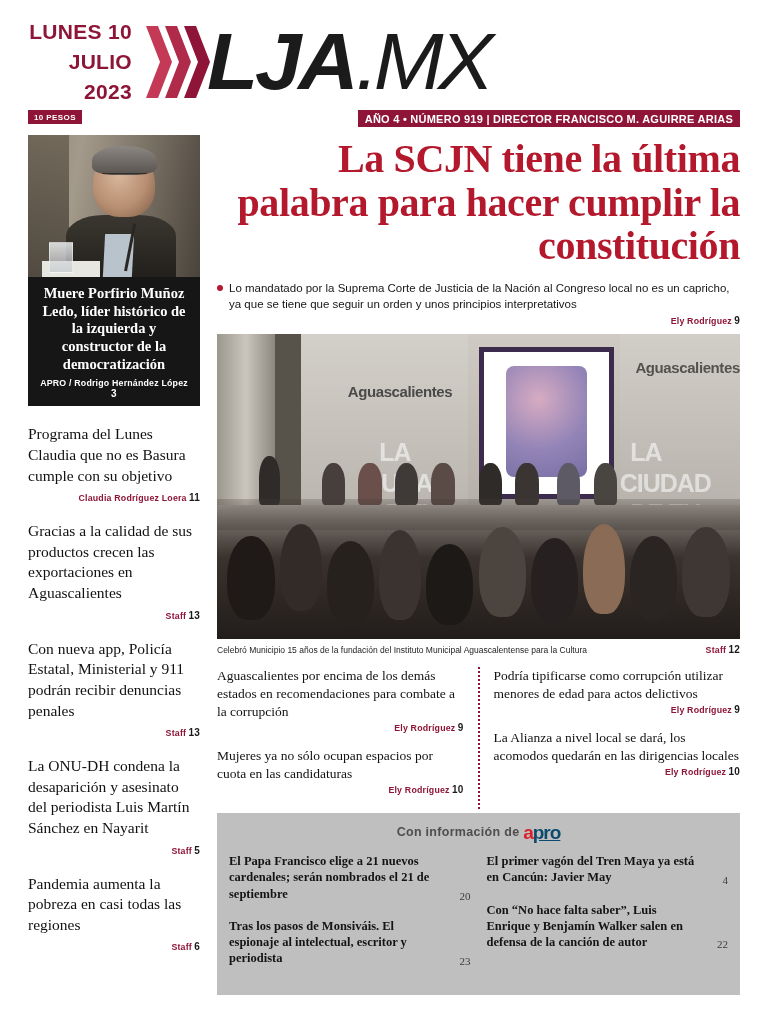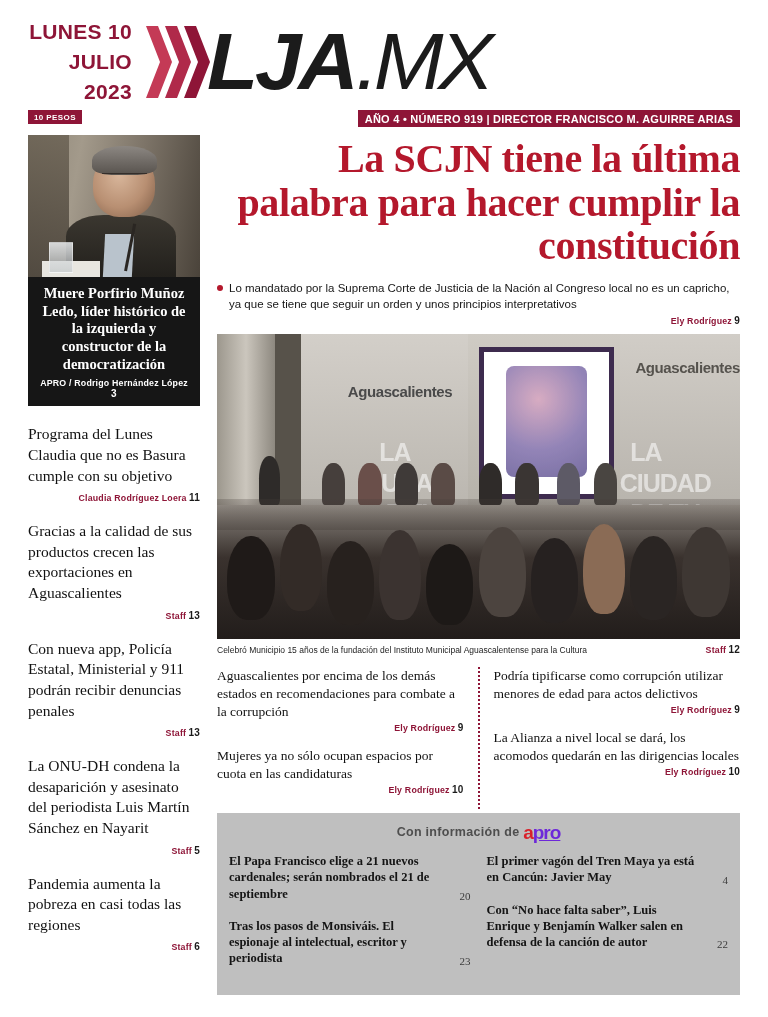--- a/index.html
+++ b/index.html
@@ -354,21 +354,21 @@
   }
   .apro-logo {
     display: inline-block;
     font-family: "Liberation Sans", sans-serif;
     font-weight: bold;
     font-size: 19px;
     letter-spacing: -1px;
     vertical-align: -3px;
   }
   .apro-logo .a { color: #d9202a; }
-  .apro-logo .pro { color: #6d28d9; text-decoration: underline; }
+  .apro-logo .pro { color: #0c4a6e; text-decoration: underline; }
 
   .apro-grid {
     display: flex;
   }
   .apro-col { flex: 1; }
   .apro-col.right { padding-left: 16px; }
   .apro-item {
     display: flex;
     align-items: flex-end;
     padding-bottom: 16px;

